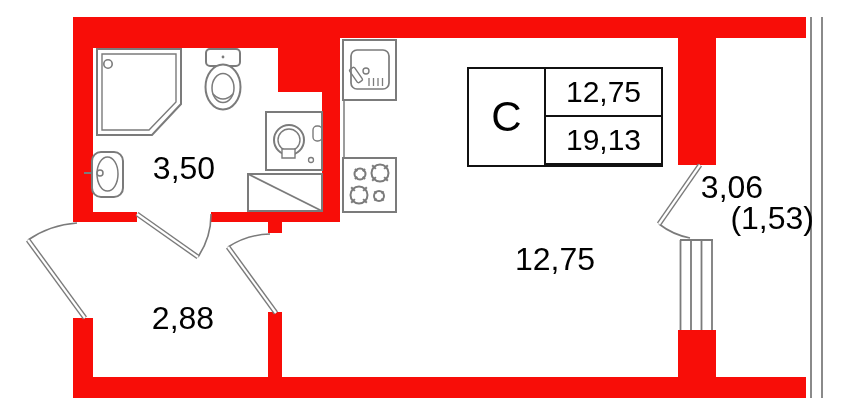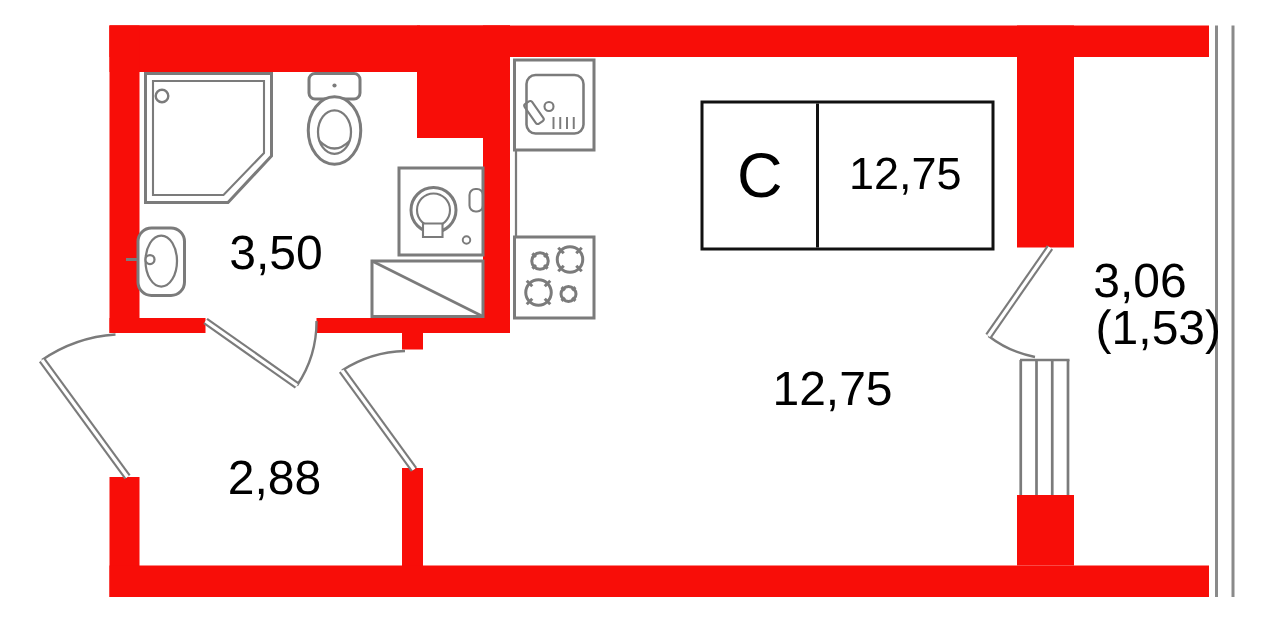--- a/index.html
+++ b/index.html
@@ -139,23 +139,24 @@
 
     <g stroke="#8a8a8a" stroke-width="2">
       <line x1="811" y1="17" x2="811" y2="398"></line>
       <line x1="822" y1="17" x2="822" y2="398"></line>
     </g>
   </svg>
 
   <div class="lbl" style="left:140px;top:152px;width:88px;">3,50</div>
   <div class="lbl" style="left:139px;top:302px;width:88px;text-align:center;">2,88</div>
   <div class="lbl small" style="left:503px;top:243px;width:104px;">12,75</div>
-  <div class="lbl small" style="left:712px;top:171px;width:96px;">3,06</div>
+  <div class="lbl small" style="left:684px;top:171px;width:96px;">3,06</div>
   <div class="lbl small" style="left:706px;top:202px;width:108px;text-align:right;">(1,53)</div>
 
   <div id="legend">
     <div class="cellL">С</div>
     <div class="colR">
       <div class="row">12,75</div>
+      <div class="row mid">19,13</div>
     </div>
   </div>
 
 </div>
 
 </body></html>

